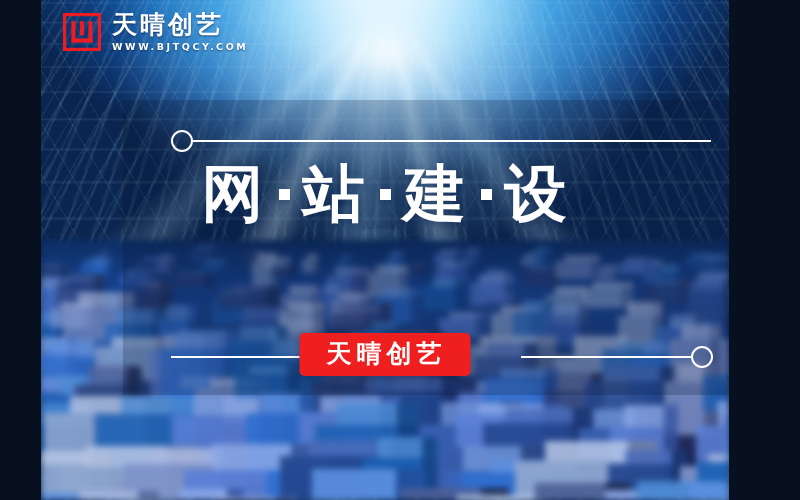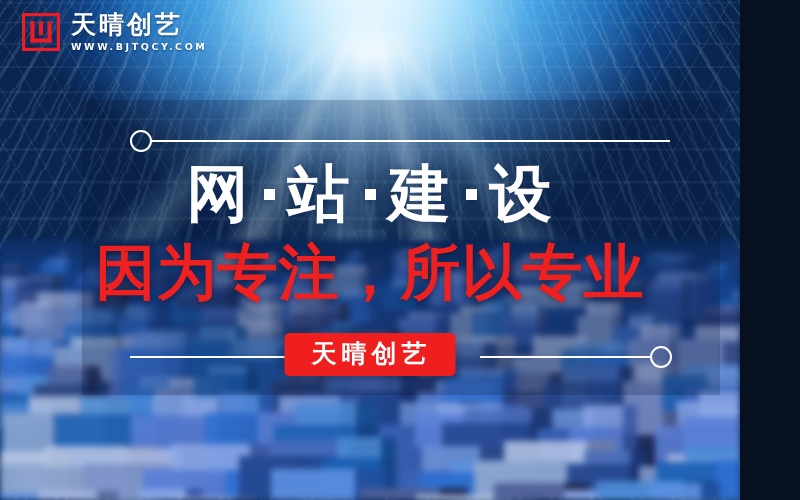--- a/index.html
+++ b/index.html
@@ -1,24 +1,25 @@
 <!DOCTYPE html>
 <html lang="zh"><head>
 <meta charset="utf-8">
 <title>网站建设 Banner</title>
 <style>
   html,body{margin:0;padding:0;background:#06101f;}
   *{box-sizing:border-box;}
 
   .banner{
     position:relative;
-    width:740px;height:500px;
+    width:688px;height:500px;
     overflow:hidden;
     font-family:"DejaVu Sans","Liberation Sans",sans-serif;
     background:#0a1b38;
+    margin-left:41px;
   }
 
   
   .bg-base{
     position:absolute;inset:0;
     background:
       radial-gradient(ellipse 360px 200px at 50% -4%, #ffffff 0%, #d8f0ff 14%, #6ec6f5 30%, #2a8fd8 48%, #1767b4 66%, #0f3f80 82%, #0a2550 100%),
       linear-gradient(180deg,#1a74c4 0%,#1560ab 22%,#0f3f80 44%,#0a2550 64%,#0a1b38 100%);
   }
   
@@ -717,21 +718,20 @@
   <div class="headline">
     <span class="ch">网</span>
     <span class="sep"></span>
     <span class="ch">站</span>
     <span class="sep"></span>
     <span class="ch">建</span>
     <span class="sep"></span>
     <span class="ch">设</span>
   </div>
 
-  <div class="subtitle">因为专注，所以专业</div>
 
   <div class="rule rule-bottom-left"></div>
   <div class="rule rule-bottom-right"></div>
   <div class="ring ring-bottom"></div>
 
   <div class="badge">
     <span>天晴创艺</span>
   </div>
 
 </div>

